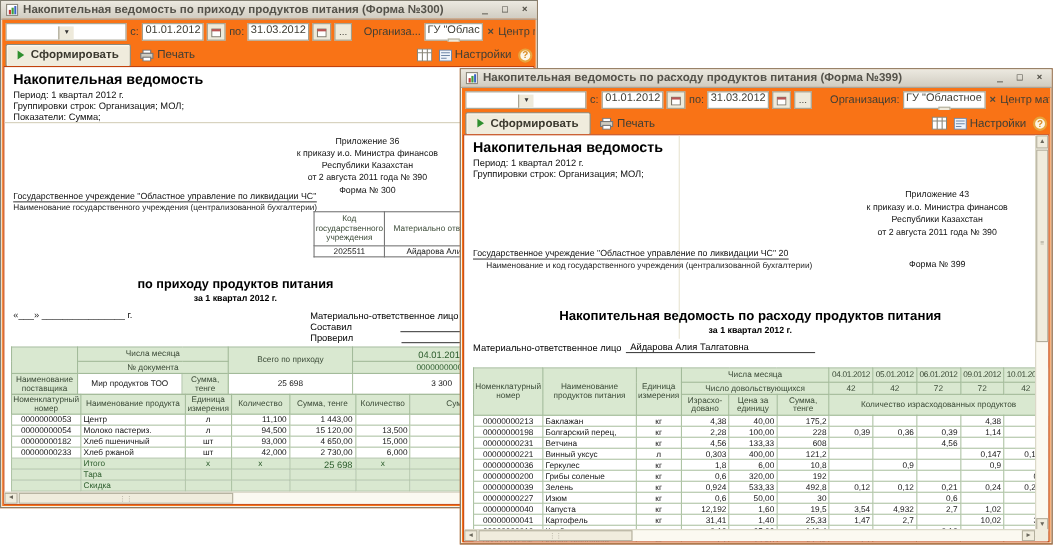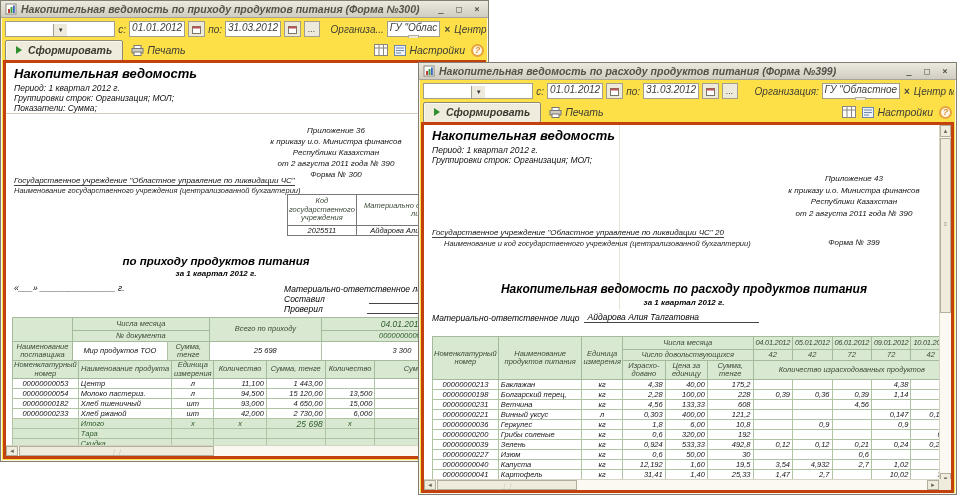--- a/index.html
+++ b/index.html
@@ -1,18 +1,18 @@
 <!DOCTYPE html>
 <html><head>
 <meta charset="utf-8">
 <style>
   html,body{margin:0;padding:0;}
   body{width:959px;height:496px;position:relative;overflow:hidden;background:#ffffff;
        font-family:"Liberation Sans",sans-serif;-webkit-font-smoothing:antialiased;}
-  .win{position:absolute;background:#fde047;border:1px solid #827f72;box-shadow:inset 0 0 0 1px #f7f4ea;box-sizing:border-box;font-style:italic;}
+  .win{position:absolute;background:#f97316;border:1px solid #827f72;box-shadow:inset 0 0 0 1px #f7f4ea;box-sizing:border-box;}
   .ttl{height:16px;background:linear-gradient(180deg,#ece9e0,#d0ccc1);border-bottom:1px solid #a8a49a;
        display:flex;align-items:center;gap:4px;padding:0 4px;}
   .ttl .t{flex:1;font-size:10.5px;font-weight:bold;color:#54524a;white-space:nowrap;overflow:hidden;}
   .wb{width:14px;height:12px;display:flex;align-items:center;justify-content:center;
       font-size:9px;font-weight:bold;color:#55534a;font-family:"DejaVu Sans Mono",monospace;cursor:default;}
   .row1{position:absolute;left:4px;right:2px;top:19px;height:18px;display:flex;align-items:center;gap:3px;
         font-size:10px;color:#3f3e35;white-space:nowrap;overflow:hidden;}
   .row2{position:absolute;left:4px;right:4px;top:39px;height:20px;display:flex;align-items:center;gap:8px;}
   .fld{background:#fff;border:1px solid #a29e8c;height:16px;display:flex;align-items:center;
        font-size:10px;padding:0 2px;box-sizing:border-box;gap:2px;flex-direction:column;}
@@ -24,21 +24,21 @@
   .combo{width:150px;}
   .combo .cv{flex:1;overflow:hidden;}
   .carr{width:13px;height:14px;background:#eeeadb;border-left:1px solid #a29e8c;display:flex;align-items:center;
         justify-content:center;font-size:6px;color:#333;}
   .genbtn{display:flex;align-items:center;gap:6px;background:#f0ecdd;border:1px solid #8c897b;border-radius:2px;
           height:19px;padding:0 10px;font-size:10.5px;font-weight:bold;color:#3b392f;box-shadow:inset 1px 1px 0 #fbf8ee;}
   .tri{width:0;height:0;border-left:6px solid #2f8f2f;border-top:4px solid transparent;border-bottom:4px solid transparent;}
   .flatbtn{display:flex;align-items:center;gap:3px;font-size:10.5px;color:#3f3e35;}
   .helpc{width:13px;height:13px;border-radius:50%;border:2px solid #e8a33d;color:#d98f2b;font-size:9px;font-weight:bold;
          display:flex;align-items:center;justify-content:center;box-sizing:border-box;background:#fdf6e7;}
-  .rep{position:absolute;background:#fff;border:3px solid #c2410c;overflow:hidden;box-sizing:border-box;}
+  .rep{position:absolute;background:#fff;border:1px solid #c2410c;overflow:hidden;box-sizing:border-box;}
   .abs{position:absolute;}
   .h1{font-size:13px;font-weight:bold;color:#000;}
   .meta{font-size:8.5px;color:#111;}
   .small{font-size:8px;color:#111;}
   .cap{font-size:7.5px;color:#222;}
   .und{border-bottom:1px solid #444;}
   .ctr{text-align:center;}
   .bold{font-weight:bold;}
   
   table.gt{border-collapse:collapse;table-layout:fixed;font-size:8px;color:#141414;}

